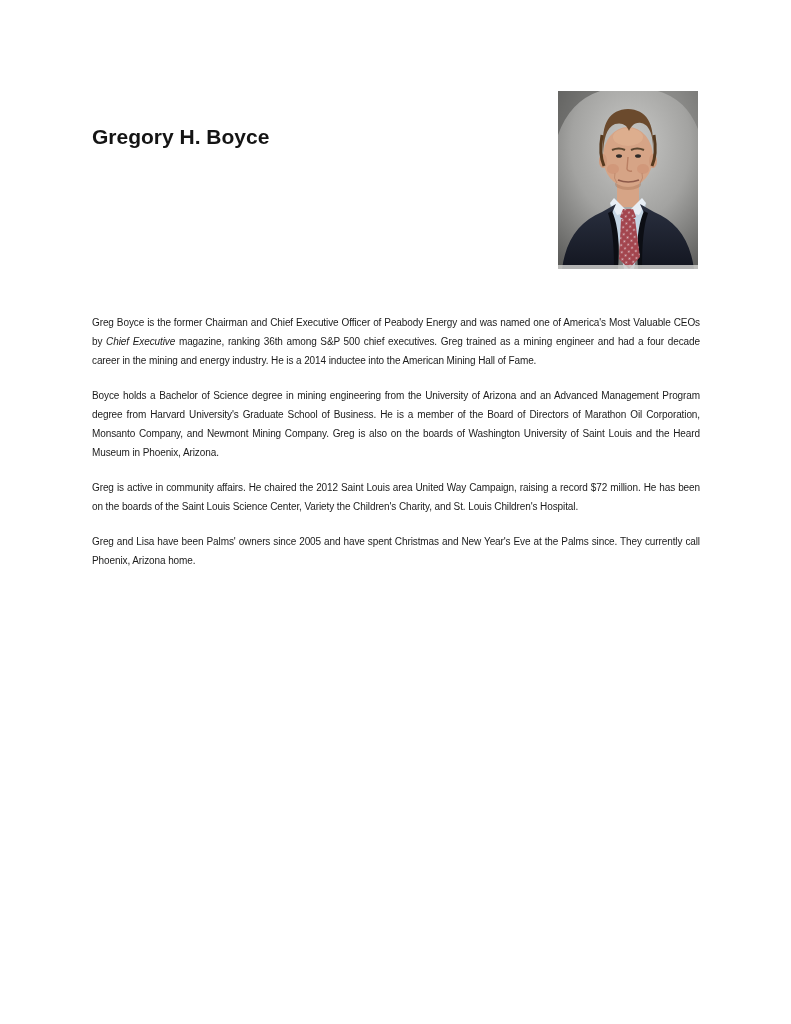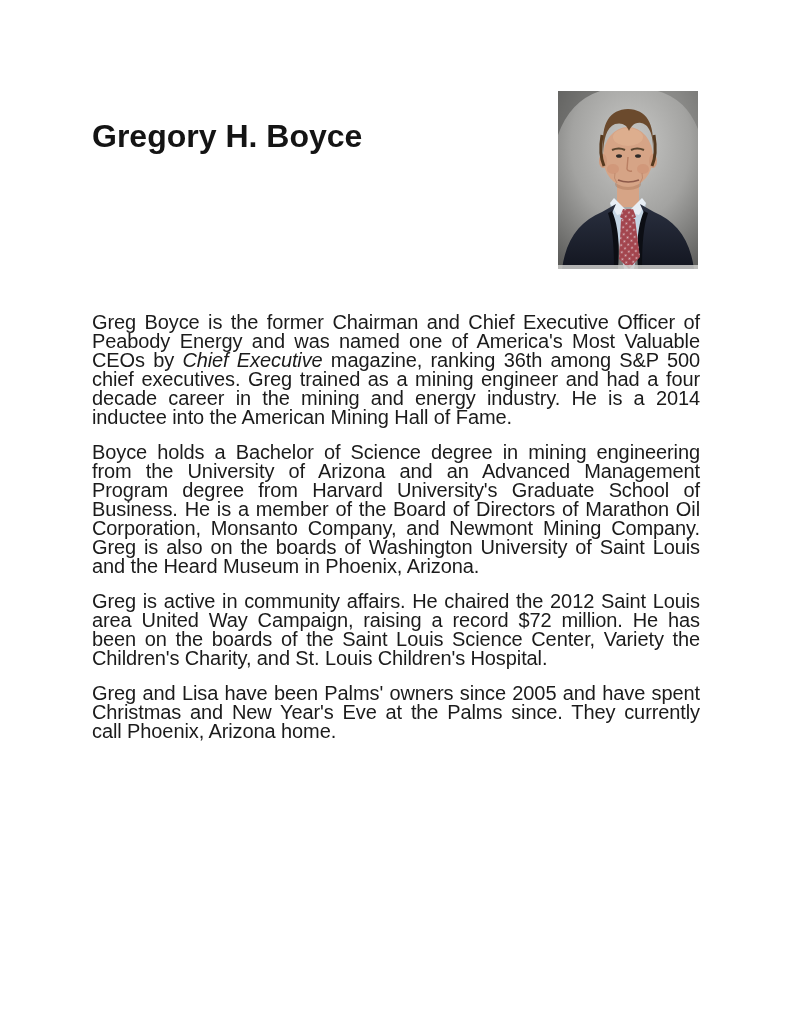--- a/index.html
+++ b/index.html
@@ -10,41 +10,41 @@
     background: #ffffff;
     overflow: hidden;
     font-family: "Liberation Sans", sans-serif;
     color: #1c1c1c;
   }
   .page-title {
     position: absolute;
     left: 92px;
     top: 124px;
     margin: 0;
-    font-size: 32px;
+    font-size: 21px;
     line-height: 25px;
     font-weight: bold;
     letter-spacing: 0px;
     color: #141414;
     white-space: nowrap;
   }
   .portrait {
     position: absolute;
     left: 558px;
     top: 91px;
     width: 140px;
     height: 178px;
   }
   .portrait svg { display: block; width: 100%; height: 100%; }
   .bio {
     position: absolute;
     left: 92px;
     top: 313px;
     width: 608px;
-    font-size: 20px;
+    font-size: 10px;
     line-height: 19px;
     letter-spacing: -0.1px;
     text-align: justify;
     color: #1b1b1b;
   }
   .bio p { margin: 0 0 16px 0; }
   .bio p:last-child { margin-bottom: 0; }
   .italic { font-style: italic; }
 </style>
 </head>

